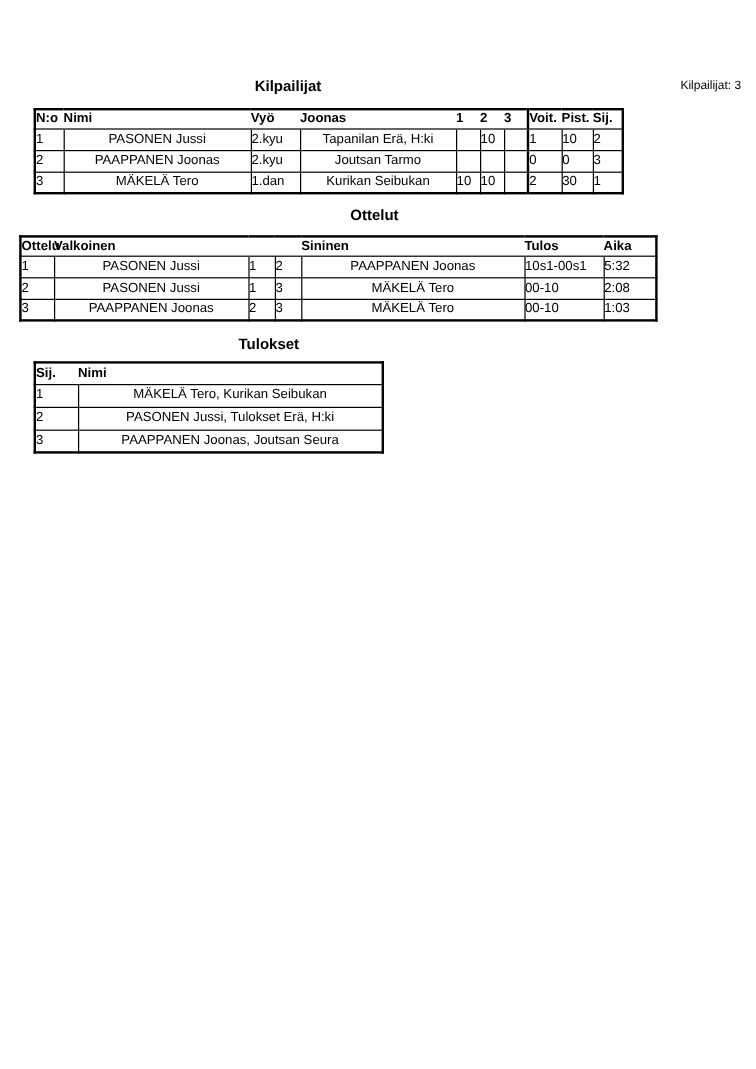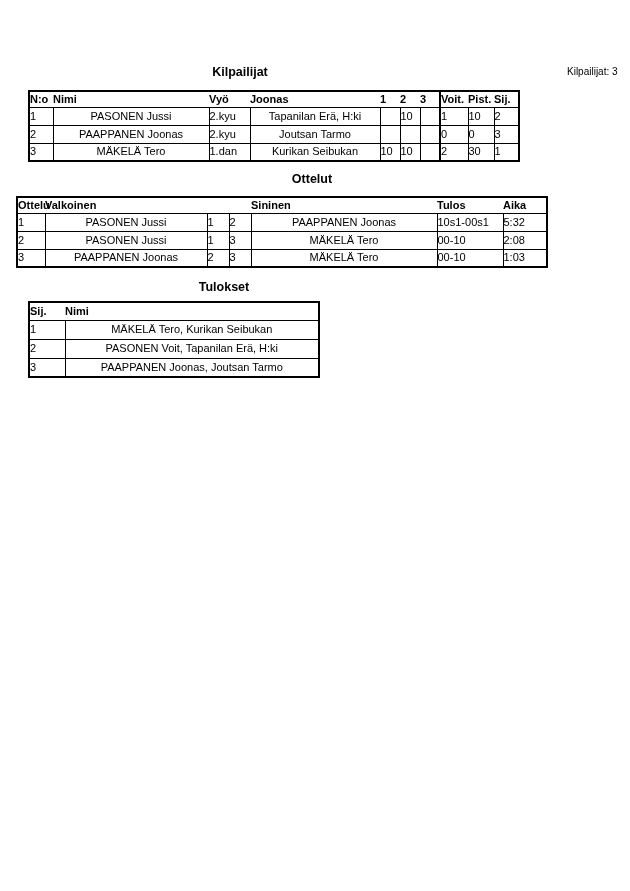--- a/index.html
+++ b/index.html
@@ -196,22 +196,22 @@
         <th class="ac">Nimi</th>
       </tr>
     </thead>
     <tbody>
       <tr>
         <td class="ac">1</td>
         <td class="al">MÄKELÄ Tero, Kurikan Seibukan</td>
       </tr>
       <tr>
         <td class="ac">2</td>
-        <td class="al">PASONEN Voit, Tapanilan Erä, H:ki</td>
-      </tr>
-      <tr>
-        <td class="ac">3</td>
-        <td class="al">PAAPPANEN Joonas, Joutsan Tarmo</td>
+        <td class="al">PASONEN Jussi, Tulokset Erä, H:ki</td>
+      </tr>
+      <tr>
+        <td class="ac">3</td>
+        <td class="al">PAAPPANEN Joonas, Joutsan Seura</td>
       </tr>
     </tbody>
   </table>
 
 </div>
 
 </body></html>

